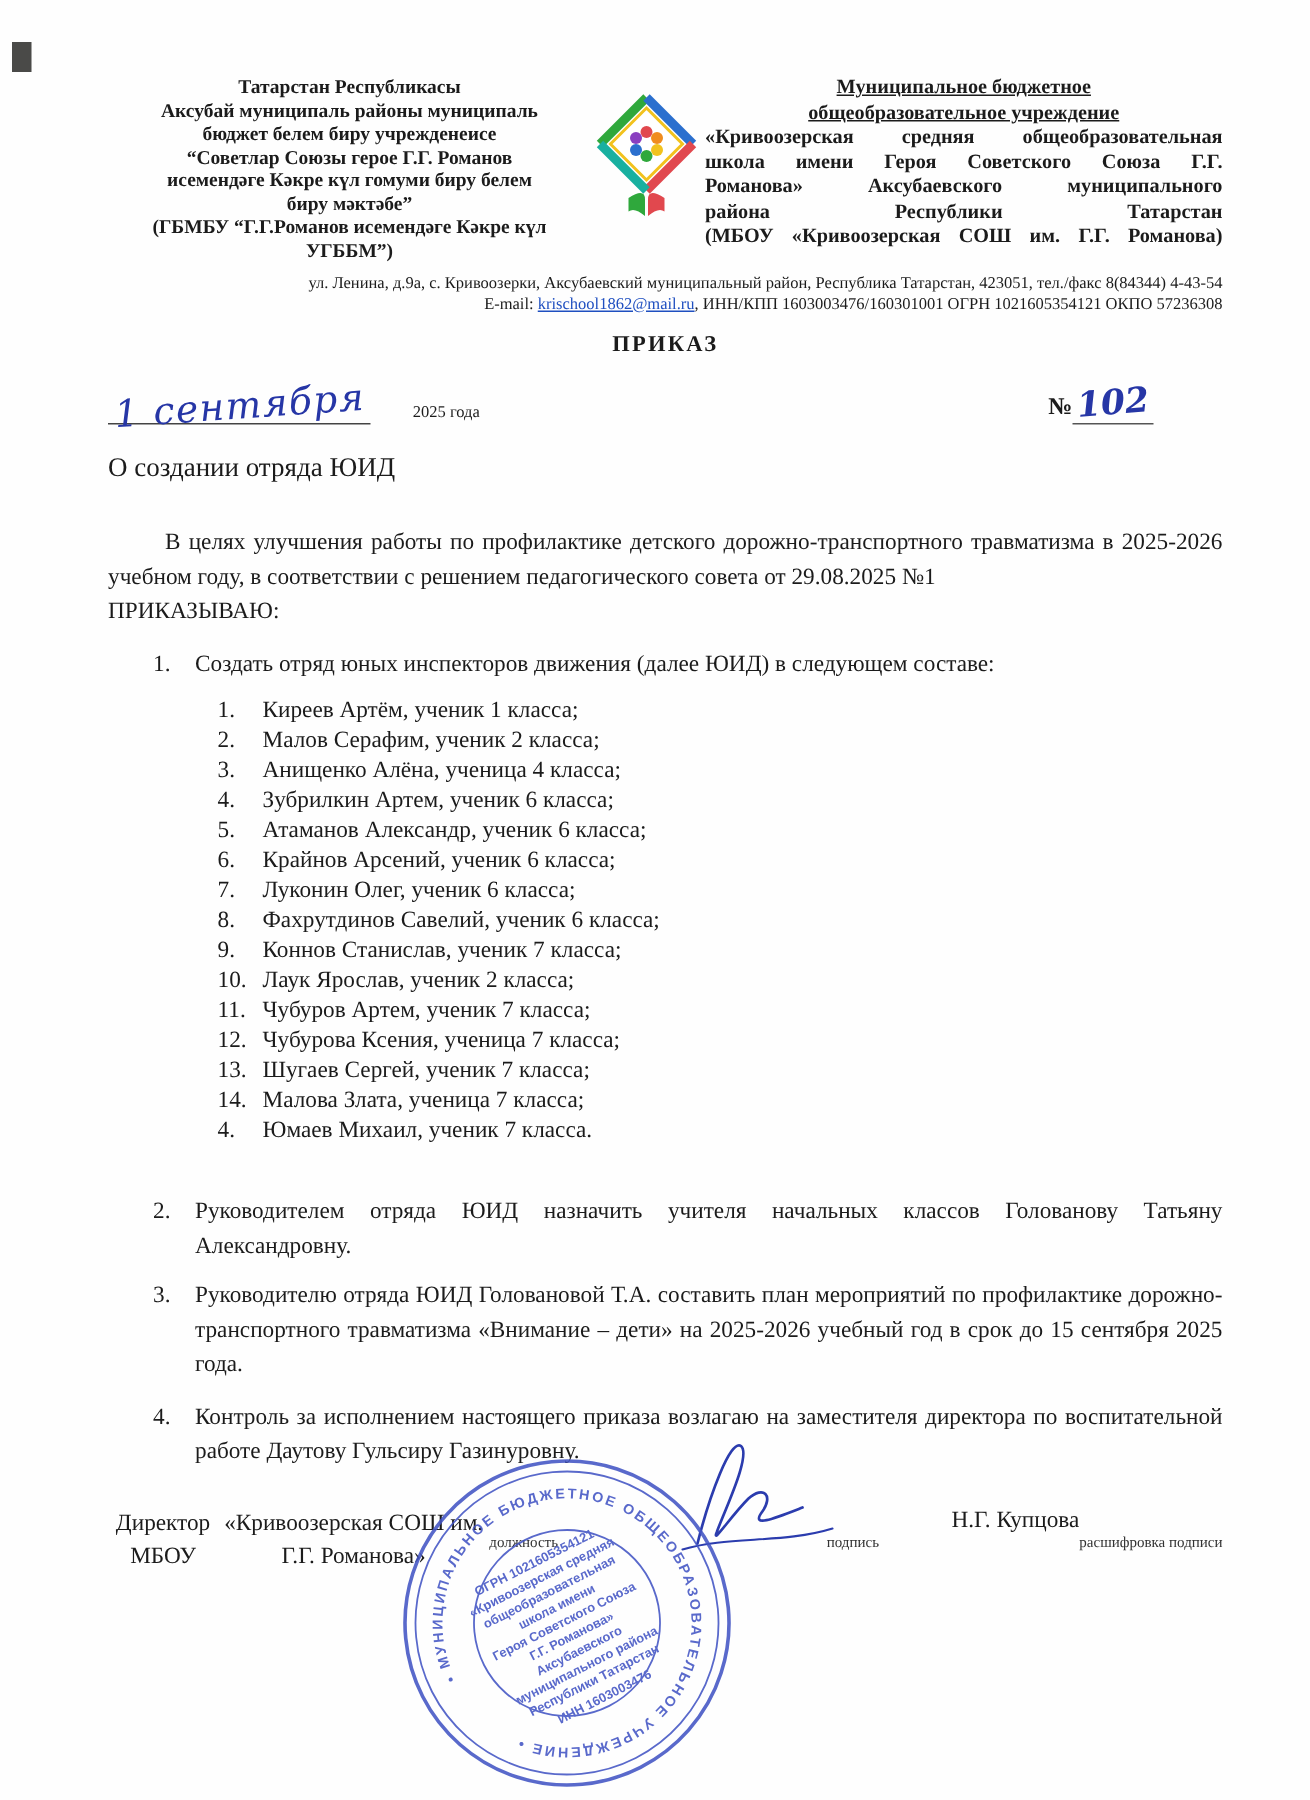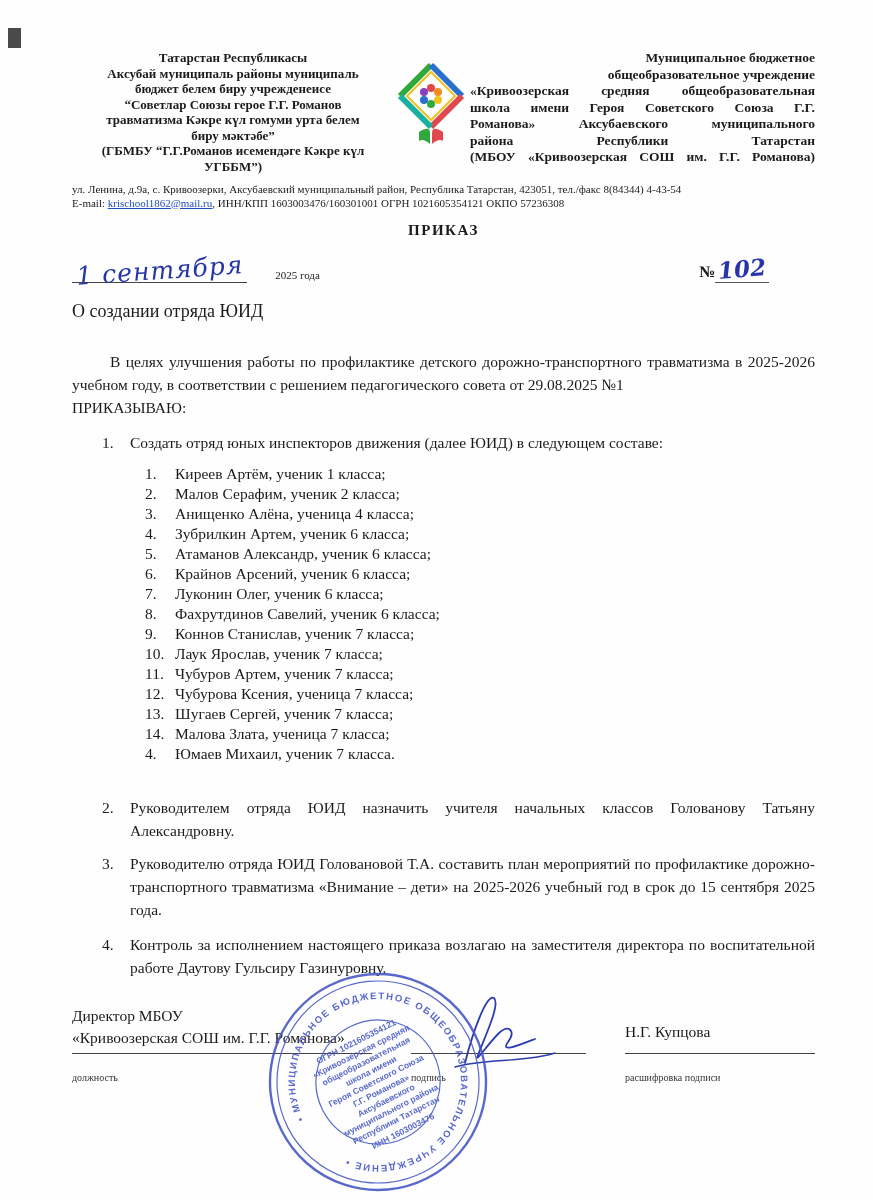--- a/index.html
+++ b/index.html
@@ -18,24 +18,24 @@
     color:var(--text);
   }
   .artifact{position:absolute;left:8px;top:28px;width:13px;height:20px;background:#2a2a28;opacity:.85;}
   .content{padding:50px 58px 0 72px;}
 
   
   .header{display:flex;align-items:flex-start;}
   .hdr-left{width:322px;font-weight:bold;font-size:13px;line-height:15.5px;text-align:center;}
   .logo-wrap{width:74px;flex:none;display:flex;justify-content:center;padding-top:12px;}
   .hdr-right{flex:1;font-weight:bold;font-size:13.5px;line-height:16.5px;padding-left:2px;}
-  .hdr-right .c{text-align:right;}
+  .hdr-right .c{text-align:center;text-decoration:underline;}
   .hdr-right .j{text-align:justify;text-align-last:justify;}
 
-  .contacts{text-align:left;font-size:11px;line-height:13.5px;margin-top:9px;}
+  .contacts{text-align:right;font-size:11px;line-height:13.5px;margin-top:9px;}
   .email{color:var(--link);text-decoration:underline;cursor:pointer;}
 
   .title{ text-align:center;font-size:15px;font-weight:bold;letter-spacing:1.5px;margin-top:12px;}
 
   
   .date-row{margin-top:6px;display:flex;align-items:flex-end;height:38px;}
   .date-box{display:inline-block;min-width:148px;border-bottom:1px solid #444;text-align:center;padding:0 4px;}
   .hw{font-family:"DejaVu Serif",serif;font-style:italic;color:var(--ink);}
   .hw-date{font-size:25px;display:inline-block;transform:rotate(-4deg) translateY(3px);letter-spacing:1px;}
   .year{font-size:11px;margin-left:28px;padding-bottom:2px;}
@@ -56,21 +56,21 @@
   .oitem.i2{margin-top:32px;}
   .oitem.i3{margin-top:10px;}
   .oitem.i4{margin-top:12px;}
 
   ol.members{list-style:none;margin:10px 0 0 0;padding:0 0 0 73px;font-size:15.5px;}
   ol.members li{display:flex;line-height:20px;}
   ol.members .mnum{width:30px;flex:none;}
 
   
   .sig-block{display:flex;justify-content:space-between;margin-top:26px;position:relative;}
-  .sig-col{display:flex;flex-direction:column;justify-content:flex-end;text-align:left;}
+  .sig-col{display:flex;flex-direction:row;justify-content:flex-end;text-align:center;}
   .sig-col .rule{border-bottom:1px solid #444;height:0;margin-top:4px;}
   .sig-col .lab{font-size:10px;margin-top:18px;color:#333;}
   .c1{width:300px;}
   .c2{width:175px;position:relative;}
   .c3{width:190px;}
   .pos1,.pos2{font-size:15.5px;line-height:22px;}
   .name{font-size:15.5px;margin-bottom:8px;}
   .autograph{position:absolute;left:26px;bottom:10px;}
 
   .stamp{position:absolute;left:262px;top:966px;opacity:.88;pointer-events:none;}
@@ -82,21 +82,21 @@
   <div class="artifact"></div>
 
   <div class="content">
 
     <div class="header">
       <div class="hdr-left">
         <div>Татарстан Республикасы</div>
         <div>Аксубай муниципаль районы муниципаль</div>
         <div>бюджет белем биру учрежденеисе</div>
         <div>“Советлар Союзы герое Г.Г. Романов</div>
-        <div>травматизма Кәкре күл гомуми урта белем</div>
+        <div>исемендәге Кәкре күл гомуми биру белем</div>
         <div>биру мәктәбе”</div>
         <div>(ГБМБУ “Г.Г.Романов исемендәге Кәкре күл</div>
         <div>УГББМ”)</div>
       </div>
 
       <div class="logo-wrap">
         <svg width="68" height="88" viewBox="0 0 68 88" aria-hidden="true">
           <path d="M34 10 L58 34 L34 58 L10 34 Z" fill="#ffffff" stroke="#f2c21d" stroke-width="2"></path>
           <path d="M34 3 L3 34" stroke="#2fa83c" stroke-width="6" fill="none"></path>
           <path d="M34 3 L65 34" stroke="#2b6fce" stroke-width="6" fill="none"></path>
@@ -189,21 +189,21 @@
         <li>
           <span class="mnum">8.</span>
           <span class="mtext">Фахрутдинов Савелий, ученик 6 класса;</span>
         </li>
         <li>
           <span class="mnum">9.</span>
           <span class="mtext">Коннов Станислав, ученик 7 класса;</span>
         </li>
         <li>
           <span class="mnum">10.</span>
-          <span class="mtext">Лаук Ярослав, ученик 7 класса;</span>
+          <span class="mtext">Лаук Ярослав, ученик 2 класса;</span>
         </li>
         <li>
           <span class="mnum">11.</span>
           <span class="mtext">Чубуров Артем, ученик 7 класса;</span>
         </li>
         <li>
           <span class="mnum">12.</span>
           <span class="mtext">Чубурова Ксения, ученица 7 класса;</span>
         </li>
         <li>

